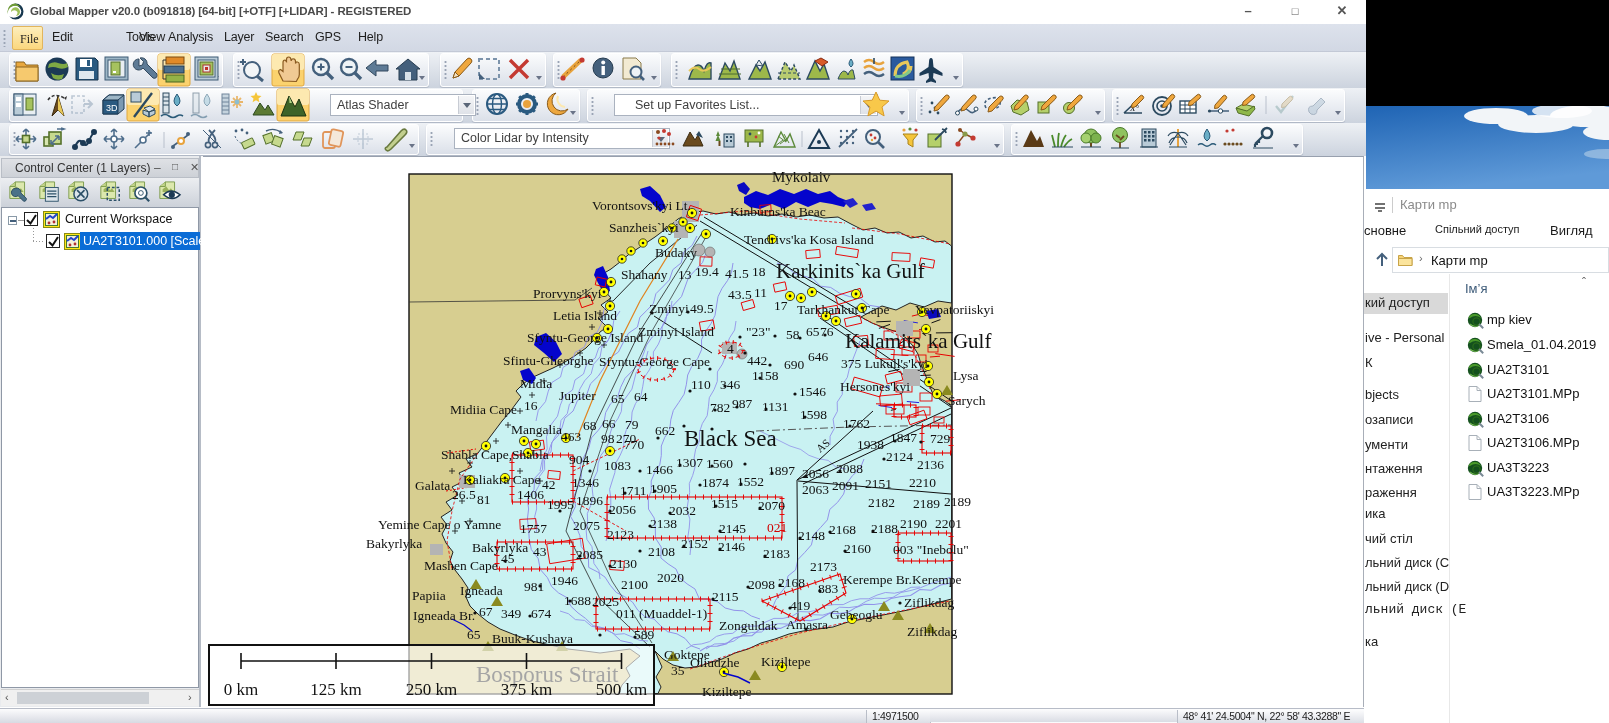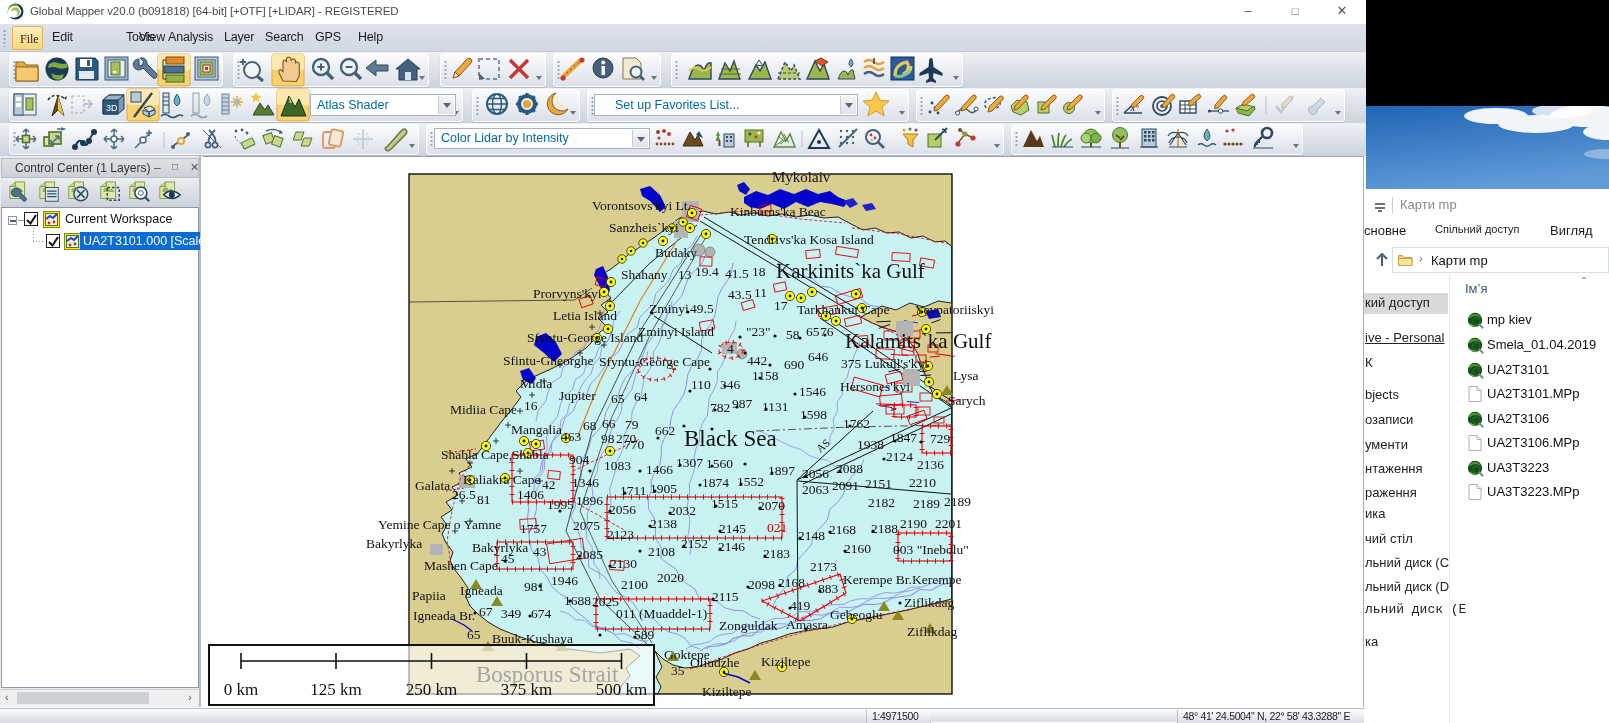--- a/index.html
+++ b/index.html
@@ -2,40 +2,40 @@
 <html><head>
 <meta charset="utf-8">
 <style>
 * { margin:0; padding:0; box-sizing:border-box; }
 html,body { width:1609px; height:723px; overflow:hidden; background:#fff;
   font-family:"Liberation Sans", sans-serif; }
 #root { position:absolute; left:0; top:0; width:1609px; height:723px; }
 .abs { position:absolute; }
 
 
-#titlebar { left:0; top:0; width:1366px; height:24px; background:#ffffff; }
+#titlebar { left:0; top:0; width:1366px; height:24px; background:#ffffff;font-weight:bold; }
 #title-text { left:30px; top:5px; font-size:11.5px; letter-spacing:-0.1px; color:#4a4a4a; }
 .winbtn { top:3px; width:18px; height:16px; color:#555; font-size:13px; text-align:center; line-height:16px; }
 
 
 #menubar { left:0; top:24px; width:1366px; height:28px; background:linear-gradient(#dde2ec,#d2d8e4); border-bottom:1px solid #c3c9d6; }
 .menuitem { top:6px; font-size:12.5px; letter-spacing:-0.2px; color:#1e1e1e; }
 #filebtn { left:12px; top:2px; width:31px; height:24px; background:linear-gradient(#fdeebc,#fbd77e); border:1px solid #e2b55c; border-radius:2px; }
 #filebtn span { position:absolute; left:7px; top:5px; font-size:12px; color:#1e1e1e;font-family:Liberation Serif, serif; }
 .grip { width:3px; background-image:radial-gradient(circle, #9aa4b5 1px, transparent 1.2px); background-size:3px 4px; background-repeat:repeat-y; }
 
 
 .tbrow { left:0; width:1366px; background:linear-gradient(#eef1f5,#ccd3de); }
 #tb1 { top:52px; height:36px; }
 #tb2 { top:88px; height:35px; }
 #tb3 { top:123px; height:33px; }
 .sect { position:absolute; top:1px; background:linear-gradient(#fbfcfd,#dbe0e9); border:1px solid #fff; border-radius:3px; box-shadow:0 1px 1px rgba(120,130,150,.35); }
 .sect .grip { position:absolute; left:3px; top:6px; bottom:6px; }
 .sect:after { content:""; position:absolute; right:3px; bottom:3px; border:3px solid transparent; border-top:4px solid #6a7488; }
-.combo { position:absolute; background:#fff; border:1px solid #aab2bf; font-size:12.5px; color:#0369a1; }
+.combo { position:absolute; background:#fff; border:1px solid #aab2bf; font-size:12.5px; color:#404040;margin-left:20px; }
 .combo .arrow { position:absolute; right:1px; top:1px; bottom:1px; width:16px; background:linear-gradient(#f4f5f7,#dfe2e8); border-left:1px solid #c8ccd4; }
 .combo .arrow:after { content:""; position:absolute; left:4px; top:7px; border:4px solid transparent; border-top:5px solid #5a6678; }
 
 
 #cc { left:0; top:156px; width:201px; height:551px; background:#e9ebee; border-right:2px solid #b6bcc6; }
 #cc-title { left:1px; top:2px; width:198px; height:20px; background:linear-gradient(#dfe1e5,#cdd1d7); border:1px solid #b9bec6; font-size:12px; color:#333; }
 #cc-tools { left:1px; top:22px; width:198px; height:29px; background:linear-gradient(#eceef1,#ccd1d9); }
 #cc-tree { left:1px; top:51px; width:198px; height:481px; background:#fff; border:1px solid #8f98a6; }
 #cc-scroll { left:1px; top:533px; width:198px; height:17px; background:#f0f0f0; border-top:1px solid #d0d0d0; }
 
@@ -1302,21 +1302,21 @@
       </svg>
   <div class="abs" style="left:55px; top:63px; color:#666; font-size:11px;">›</div>
   <div class="abs" style="left:67px; top:64px; font-size:13px; color:#111;">Карти mp</div>
 
   <div class="abs" style="left:101px; top:92px; font-size:13px; color:#3c5a78;">Ім’я</div>
   <div class="abs" style="left:218px; top:87px; font-size:12px; color:#666;">ˆ</div>
   <div class="abs" style="left:85px; top:85px; width:1px; height:600px; background:#e8e8e8;"></div>
 
   <div class="abs" style="left:0px; top:104px; width:84px; height:21px; background:#d9d9d9;"></div>
   <div class="abs nav" style="left:1px; top:106px;">кий доступ</div>
-  <div class="abs nav" style="left:1px; top:141px;text-decoration:underline;">ive - Personal</div>
+  <div class="abs nav" style="left:1px; top:141px;">ive - Personal</div>
   <div class="abs nav" style="left:1px; top:166px;">К</div>
   <div class="abs nav" style="left:1px; top:198px;">bjects</div>
   <div class="abs nav" style="left:1px; top:223px;">озаписи</div>
   <div class="abs nav" style="left:1px; top:248px;">ументи</div>
   <div class="abs nav" style="left:1px; top:272px;">нтаження</div>
   <div class="abs nav" style="left:1px; top:296px;">раження</div>
   <div class="abs nav" style="left:1px; top:317px;">ика</div>
   <div class="abs nav" style="left:1px; top:342px;">чий стіл</div>
   <div class="abs nav" style="left:1px; top:366px;">льний диск (C</div>
   <div class="abs nav" style="left:1px; top:390px;">льний диск (D</div>

